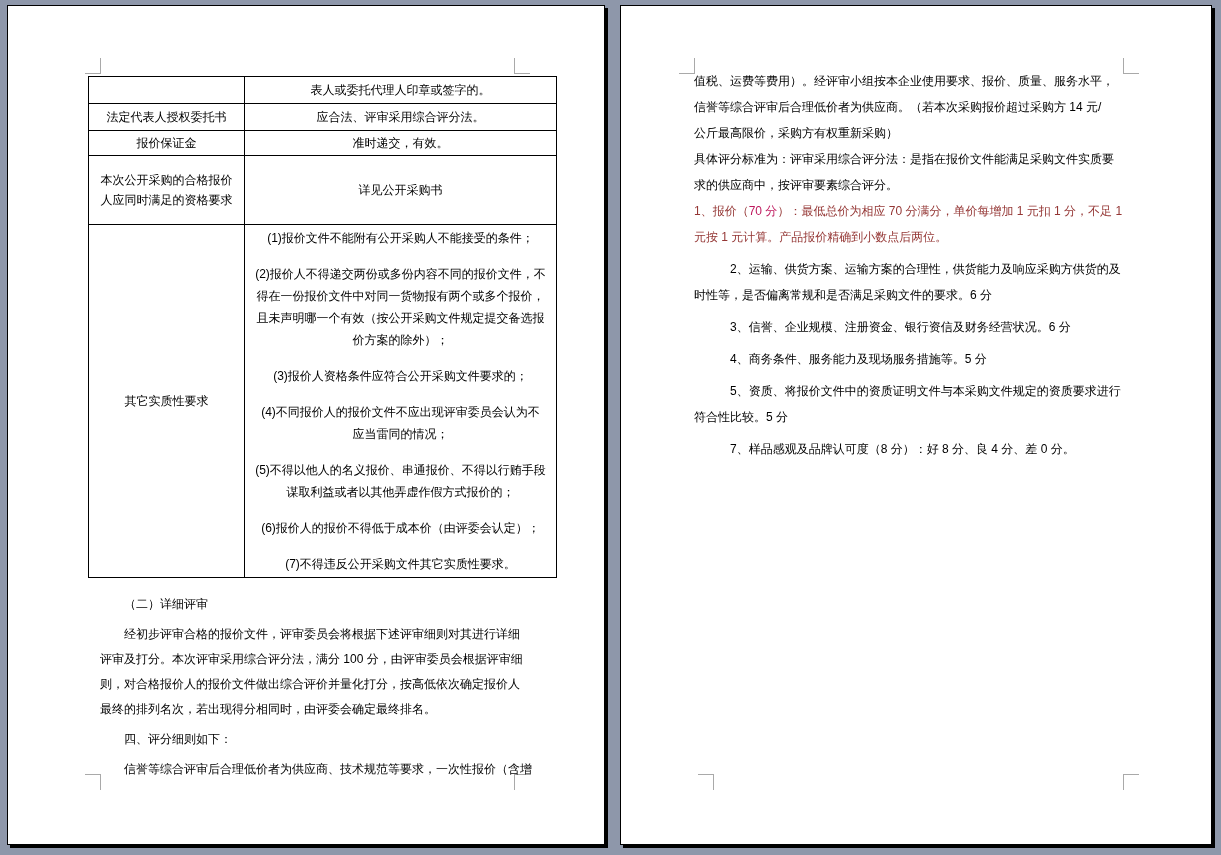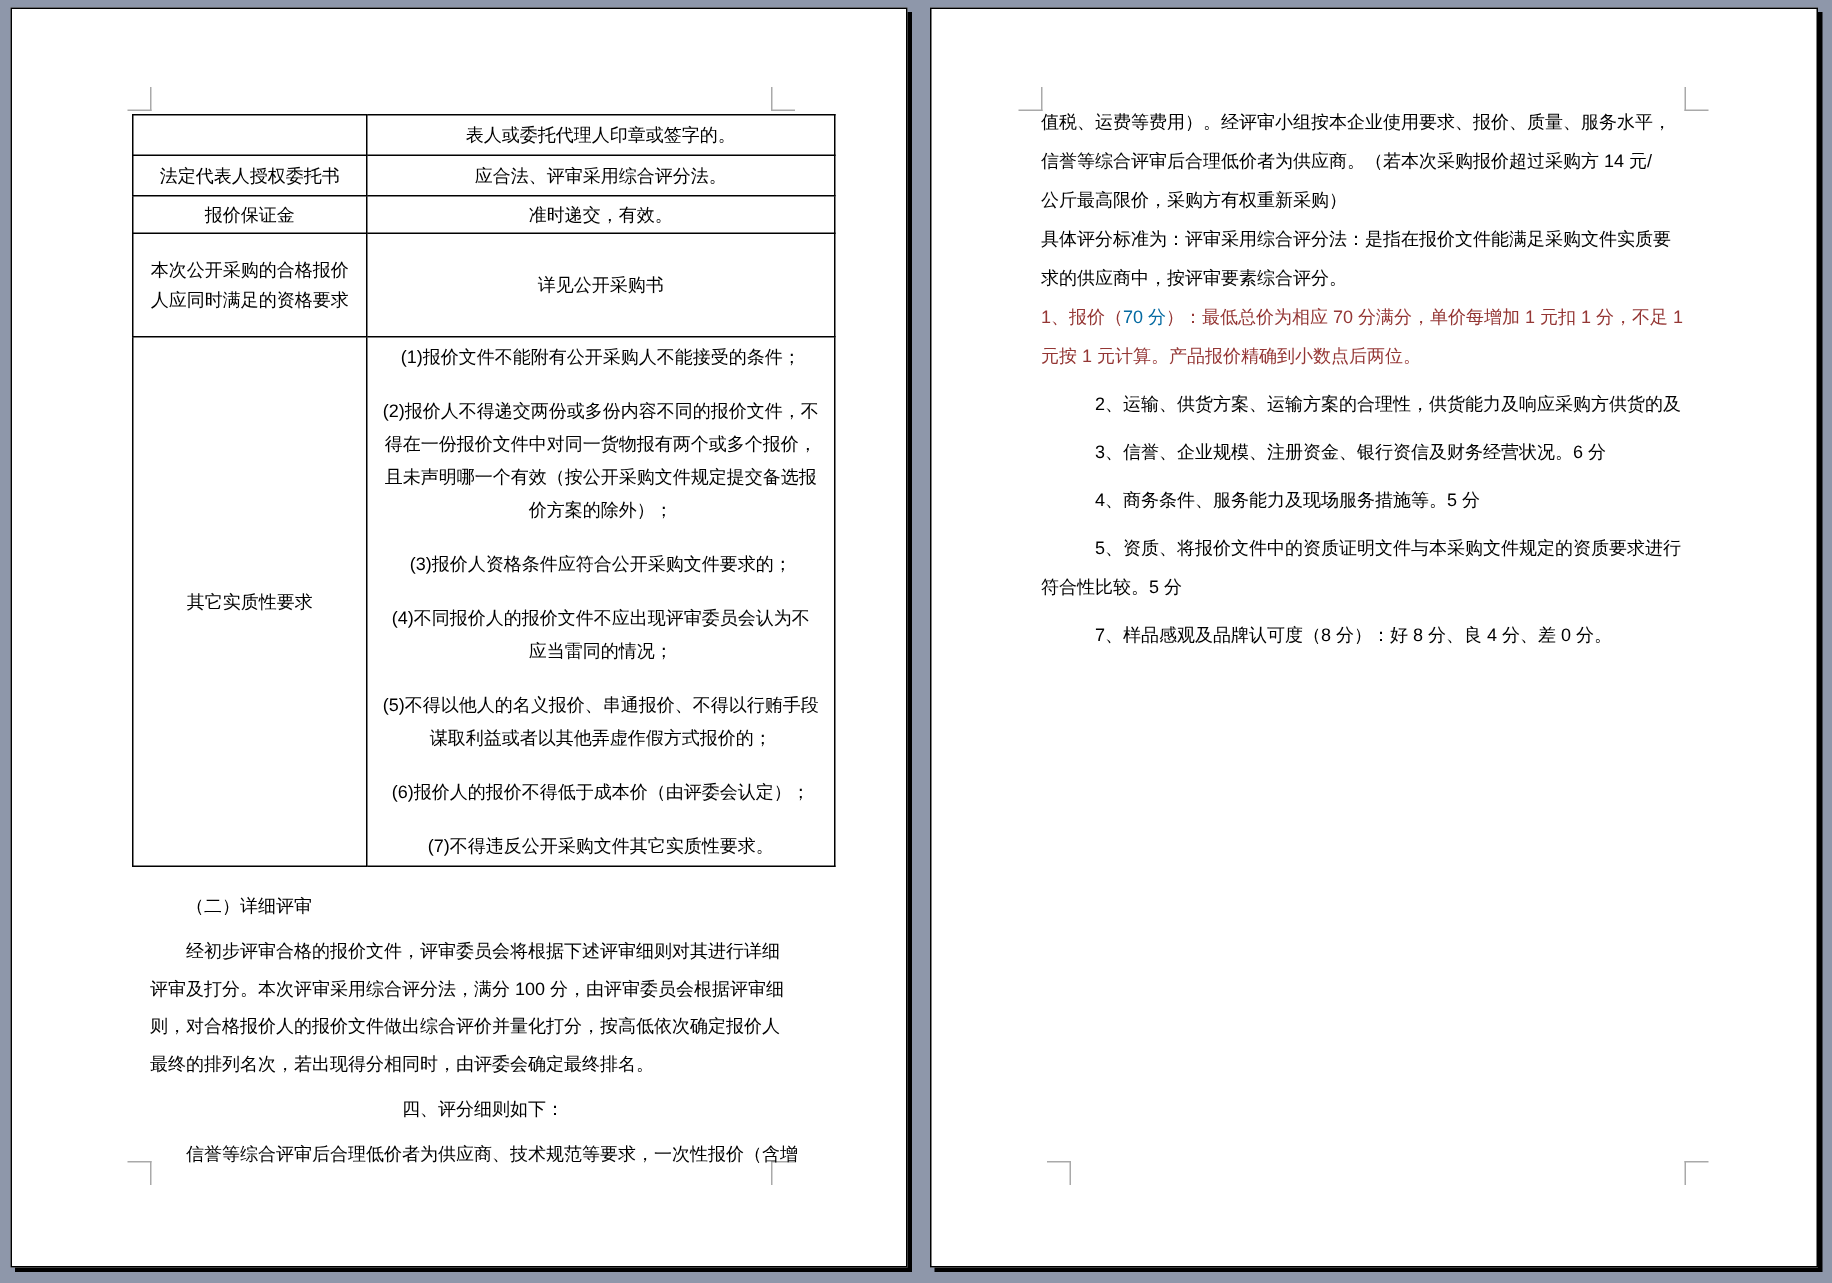--- a/index.html
+++ b/index.html
@@ -41,29 +41,29 @@
   tr.r4 td{height:64px;}
   td.items-cell{vertical-align:top;padding-top:9px;padding-bottom:6px;}
   .t-item{margin-bottom:14px;}
   .t-item:last-child{margin-bottom:0;}
   .t-item .ln{line-height:22px;white-space:nowrap;}
 
   
   .lbody{position:absolute;left:92px;top:586px;width:420px;font-size:12px;}
   .lbody .ln{line-height:25px;white-space:nowrap;}
   .ind2{padding-left:24px;}
-  .mt6{margin-top:5px;text-align:center;}
+  .mt6{margin-top:5px;}
 
   
   .rbody{position:absolute;left:73px;top:62px;width:434px;font-size:12px;}
   .rbody .ln{line-height:26px;white-space:nowrap;}
   .ind3{padding-left:36px;}
   .item{margin-top:6px;}
   .darkred{color:#943634;}
-  .brightred{color:#0369a1;}
+  .brightred{color:#be185d;}
 </style>
 </head>
 <body>
 
 <div class="page" id="page-left">
   <div class="crop tl" style="left:77px;top:52px;"></div>
   <div class="crop tr" style="left:506px;top:52px;"></div>
   <div class="crop bl" style="left:77px;top:768px;"></div>
   <div class="crop br" style="left:506px;top:768px;"></div>
 
@@ -144,20 +144,21 @@
     <div class="ln">具体评分标准为：评审采用综合评分法：是指在报价文件能满足采购文件实质要</div>
     <div class="ln">求的供应商中，按评审要素综合评分。</div>
 
     <div class="ln darkred">
       <span>1、报价（</span><span class="brightred">70 分</span><span>）：最低总价为相应 70 分满分，单价每增加 1 元扣 1 分，不足 1</span>
     </div>
     <div class="ln darkred">元按 1 元计算。产品报价精确到小数点后两位。</div>
 
     <div class="item">
       <div class="ln ind3">2、运输、供货方案、运输方案的合理性，供货能力及响应采购方供货的及</div>
+      <div class="ln">时性等，是否偏离常规和是否满足采购文件的要求。6 分</div>
     </div>
     <div class="item">
       <div class="ln ind3">3、信誉、企业规模、注册资金、银行资信及财务经营状况。6 分</div>
     </div>
     <div class="item">
       <div class="ln ind3">4、商务条件、服务能力及现场服务措施等。5 分</div>
     </div>
     <div class="item">
       <div class="ln ind3">5、资质、将报价文件中的资质证明文件与本采购文件规定的资质要求进行</div>
       <div class="ln">符合性比较。5 分</div>

